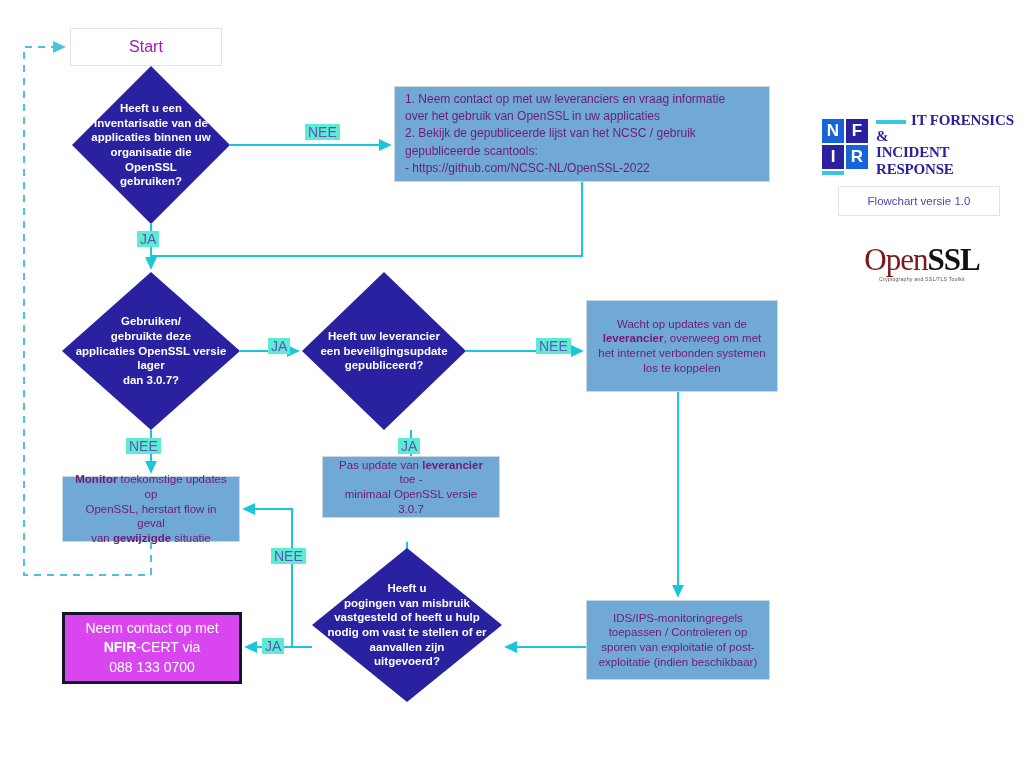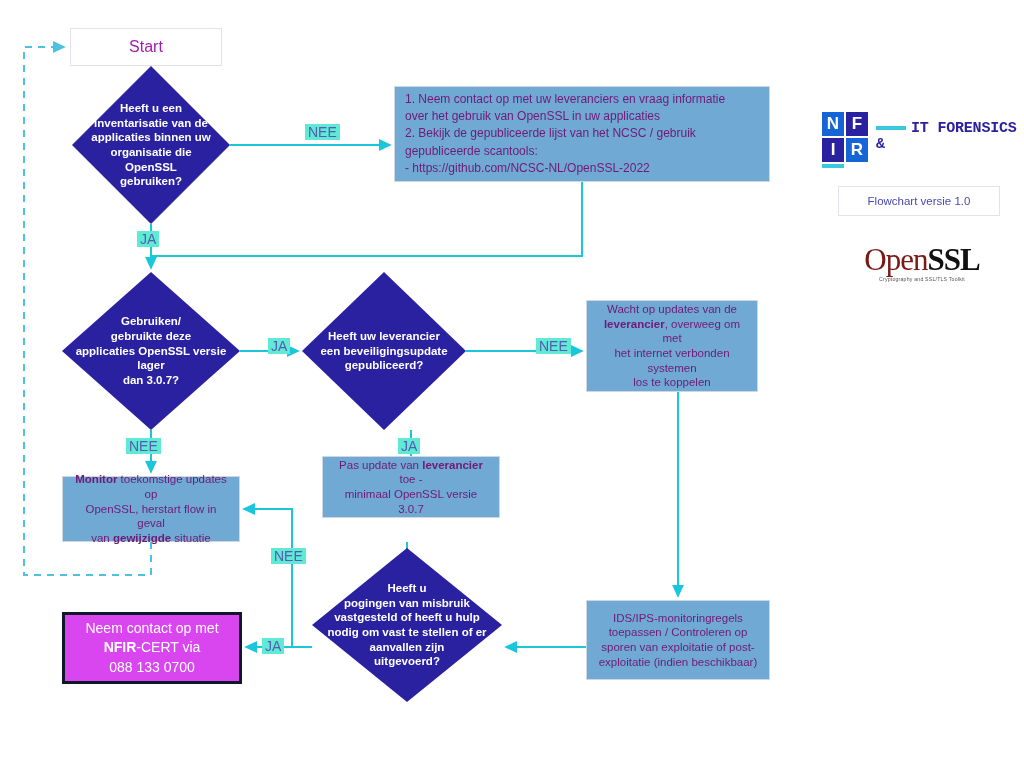--- a/index.html
+++ b/index.html
@@ -77,21 +77,21 @@
     padding: 6px 10px;
   }
   #b-contact {
     left: 394px; top: 86px;
     width: 376px; height: 96px;
     text-align: left;
     justify-content: flex-start;
     font-size: 12px;
     line-height: 1.45;
   }
-  #b-wacht   { left: 586px; top: 300px; width: 172px; height: 92px; }
+  #b-wacht   { left: 586px; top: 300px; width: 192px; height: 92px; }
   #b-monitor { left: 62px;  top: 476px; width: 178px; height: 66px; text-align: center; }
   #b-pas     { left: 322px; top: 456px; width: 178px; height: 62px; justify-content: flex-end; }
   #b-ids     { left: 586px; top: 600px; width: 184px; height: 80px; }
 
   
   .obox {
     background: #d946ef;
     border: 3px solid #0f172a;
     color: #ffffff;
     font-size: 14px;
@@ -145,21 +145,21 @@
     width: 22px; height: 4px;
     background: #39c8e0;
   }
   #logo-wordmark {
     margin-left: 8px;
     color: #2a21a0;
     font-weight: bold;
     font-size: 15px;
     line-height: 1.08;
     letter-spacing: -0.2px;
-    font-family: Liberation Mono, monospace;
+    font-family: Liberation Serif, serif;
   }
   #logo-wordmark .dash {
     display: inline-block;
     width: 30px;
     height: 4px;
     background: #39c8e0;
     vertical-align: middle;
     margin-right: 5px;
   }
   #version-box {
@@ -351,20 +351,21 @@
     <div class="logo-grid">
       <div class="logo-cell lc-n">N</div>
       <div class="logo-cell lc-f">F</div>
       <div class="logo-cell lc-i">I</div>
       <div class="logo-cell lc-r">R</div>
     </div>
     <div id="logo-underbar"></div>
   </div>
   <div id="logo-wordmark">
     <div><span class="dash"></span><span>IT FORENSICS &amp;</span></div>
+    <div><span>INCIDENT RESPONSE</span></div>
   </div>
 </div>
 
 <div id="version-box">
   <span>Flowchart versie 1.0</span>
 </div>
 
 <div id="openssl-logo">
   <div id="openssl-word"><span id="openssl-open">Open</span><span id="openssl-ssl">SSL</span></div>
   <div id="openssl-tag">Cryptography and SSL/TLS Toolkit</div>

